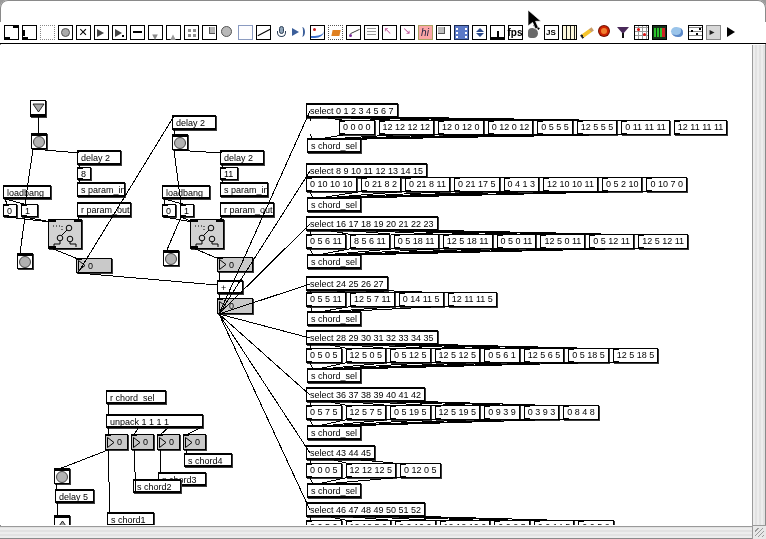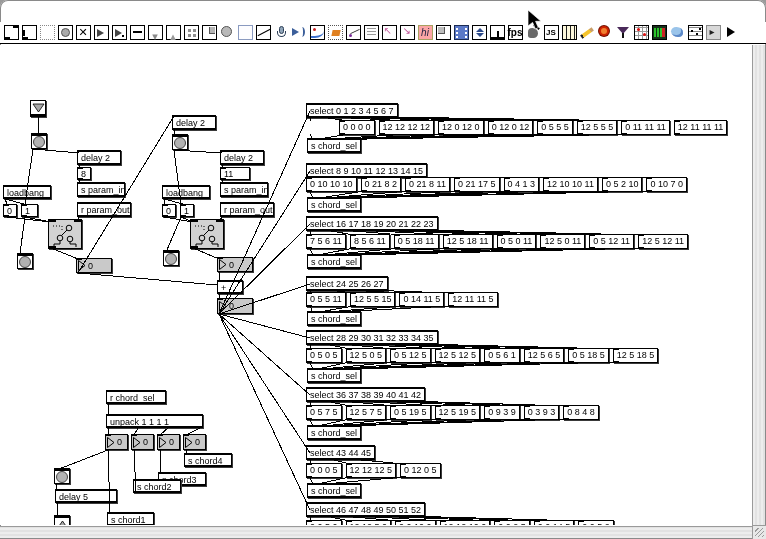--- a/index.html
+++ b/index.html
@@ -293,21 +293,21 @@
     <div class="bx num" style="left:76px;top:213px;width:36px;height:15px">
         <svg width="8" height="11" viewBox="0 0 8 11">
           <polygon points="0.5,0.5 0.5,10.5 7,5.5" fill="#c9c9c9" stroke="#000"></polygon>
         </svg>
         <span class="nval">0</span>
       </div>
 
     <div class="bx obj" style="left:172px;top:70px;width:44px;height:15px">delay 2</div>
     <div class="bx bangb" style="left:172px;top:89px;width:16px;height:16px"></div>
     <div class="bx obj" style="left:220px;top:105px;width:44px;height:15px">delay 2</div>
-    <div class="bx msg" style="left:220px;top:122px;width:30px;height:13px">11</div>
+    <div class="bx msg" style="left:220px;top:122px;width:18px;height:13px">11</div>
     <div class="bx obj" style="left:220px;top:137px;width:48px;height:15px">s param_in</div>
     <div class="bx obj" style="left:162px;top:140px;width:48px;height:14px">loadbang</div>
     <div class="bx msg" style="left:162px;top:159px;width:14px;height:13px">0</div>
     <div class="bx msg" style="left:180px;top:159px;width:14px;height:13px">1</div>
     <div class="bx obj" style="left:220px;top:157px;width:54px;height:15px">r param_out</div>
     <div class="bx gsw" style="left:190px;top:174px;width:34px;height:30px"><svg width="34" height="30">
           <rect x="0.5" y="0.5" width="33" height="29" fill="#d2d2d2" stroke="#000"></rect>
           <rect x="0" y="0" width="8" height="3" fill="#000"></rect>
           <rect x="26" y="0" width="8" height="3" fill="#000"></rect>
           <rect x="0" y="27" width="8" height="3" fill="#000"></rect>
@@ -358,36 +358,36 @@
             <div class="bx msg">0 4 1 3</div>
             <div class="bx msg">12 10 10 11</div>
             <div class="bx msg">0 5 2 10</div>
             <div class="bx msg">0 10 7 0</div>
           </div>
           <div class="bx obj snd" style="top: 34px;">s chord_sel</div>
         </div>
         <div class="row" style="top: 171px;">
           <div class="bx obj sel">select 16 17 18 19 20 21 22 23</div>
           <div class="msgs" style="top: 18px;">
-            <div class="bx msg">7 5 6 11</div>
+            <div class="bx msg">0 5 6 11</div>
             <div class="bx msg">8 5 6 11</div>
             <div class="bx msg">0 5 18 11</div>
             <div class="bx msg">12 5 18 11</div>
             <div class="bx msg">0 5 0 11</div>
             <div class="bx msg">12 5 0 11</div>
             <div class="bx msg">0 5 12 11</div>
             <div class="bx msg">12 5 12 11</div>
           </div>
           <div class="bx obj snd" style="top: 38px;">s chord_sel</div>
         </div>
         <div class="row" style="top: 231px;">
           <div class="bx obj sel">select 24 25 26 27</div>
           <div class="msgs" style="top: 16px;">
             <div class="bx msg">0 5 5 11</div>
-            <div class="bx msg">12 5 5 15</div>
+            <div class="bx msg">12 5 7 11</div>
             <div class="bx msg">0 14 11 5</div>
             <div class="bx msg">12 11 11 5</div>
           </div>
           <div class="bx obj snd" style="top: 35px;">s chord_sel</div>
         </div>
         <div class="row" style="top: 285px;">
           <div class="bx obj sel">select 28 29 30 31 32 33 34 35</div>
           <div class="msgs" style="top: 18px;">
             <div class="bx msg">0 5 0 5</div>
             <div class="bx msg">12 5 0 5</div>
@@ -460,21 +460,21 @@
         <svg width="8" height="11" viewBox="0 0 8 11">
           <polygon points="0.5,0.5 0.5,10.5 7,5.5" fill="#c9c9c9" stroke="#000"></polygon>
         </svg>
         <span class="nval">0</span>
       </div>
     <div class="bx obj" style="left:184px;top:408px;width:48px;height:14px">s chord4</div>
     <div class="bx obj" style="left:158px;top:427px;width:48px;height:14px">s chord3</div>
     <div class="bx obj" style="left:133px;top:434px;width:48px;height:14px">s chord2</div>
     <div class="bx obj" style="left:107px;top:467px;width:47px;height:14px">s chord1</div>
     <div class="bx bangb" style="left:54px;top:423px;width:16px;height:16px"></div>
-    <div class="bx obj" style="left:55px;top:444px;width:62px;height:14px">delay 5</div>
+    <div class="bx obj" style="left:55px;top:444px;width:39px;height:14px">delay 5</div>
     <div class="bx iob out" style="left:54px;top:470px;width:16px;height:17px">
         <svg width="13" height="12">
           <polygon points="1,10 12,10 6.5,2" fill="#a8a8a8" stroke="#000" stroke-width="0.8"></polygon>
         </svg>
       </div>
 
     <svg id="wires" width="752" height="480" shape-rendering="crispEdges">
         <line x1="38" y1="72" x2="38" y2="88" stroke="#000000" stroke-width="1"></line>
         <line x1="33" y1="104" x2="79" y2="108" stroke="#000000" stroke-width="1"></line>
         <line x1="33" y1="104" x2="25" y2="159" stroke="#000000" stroke-width="1"></line>

